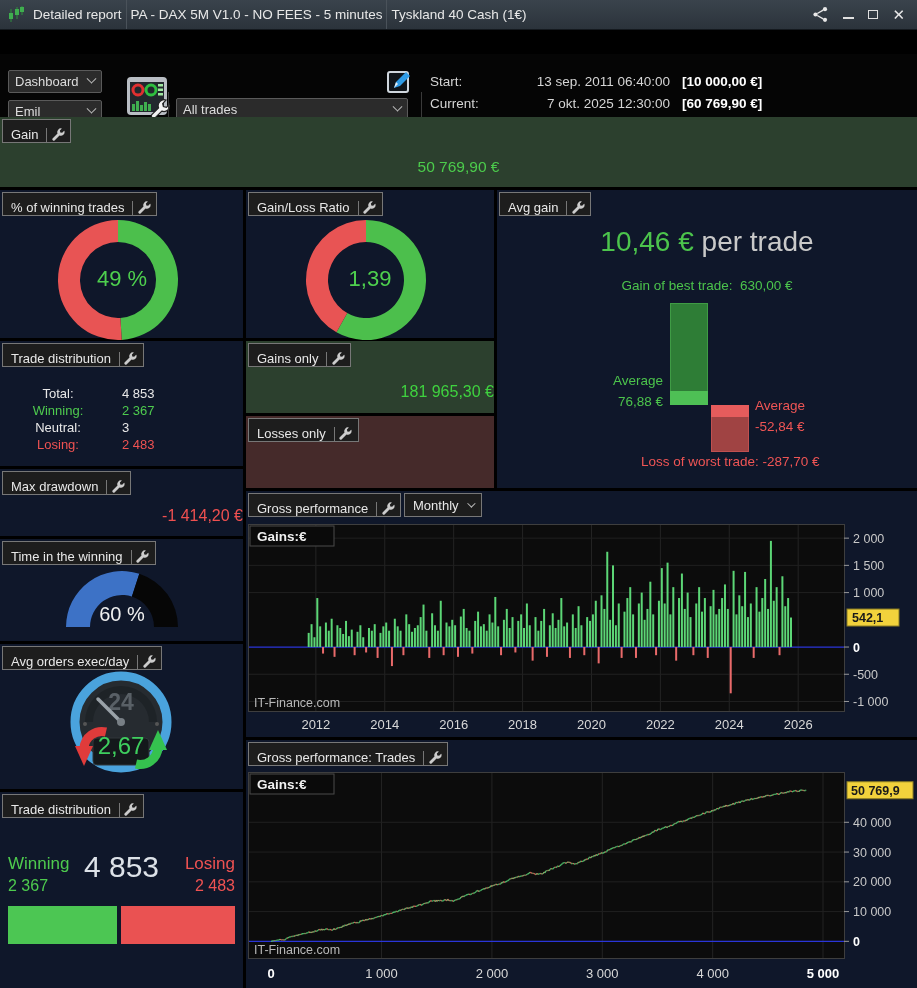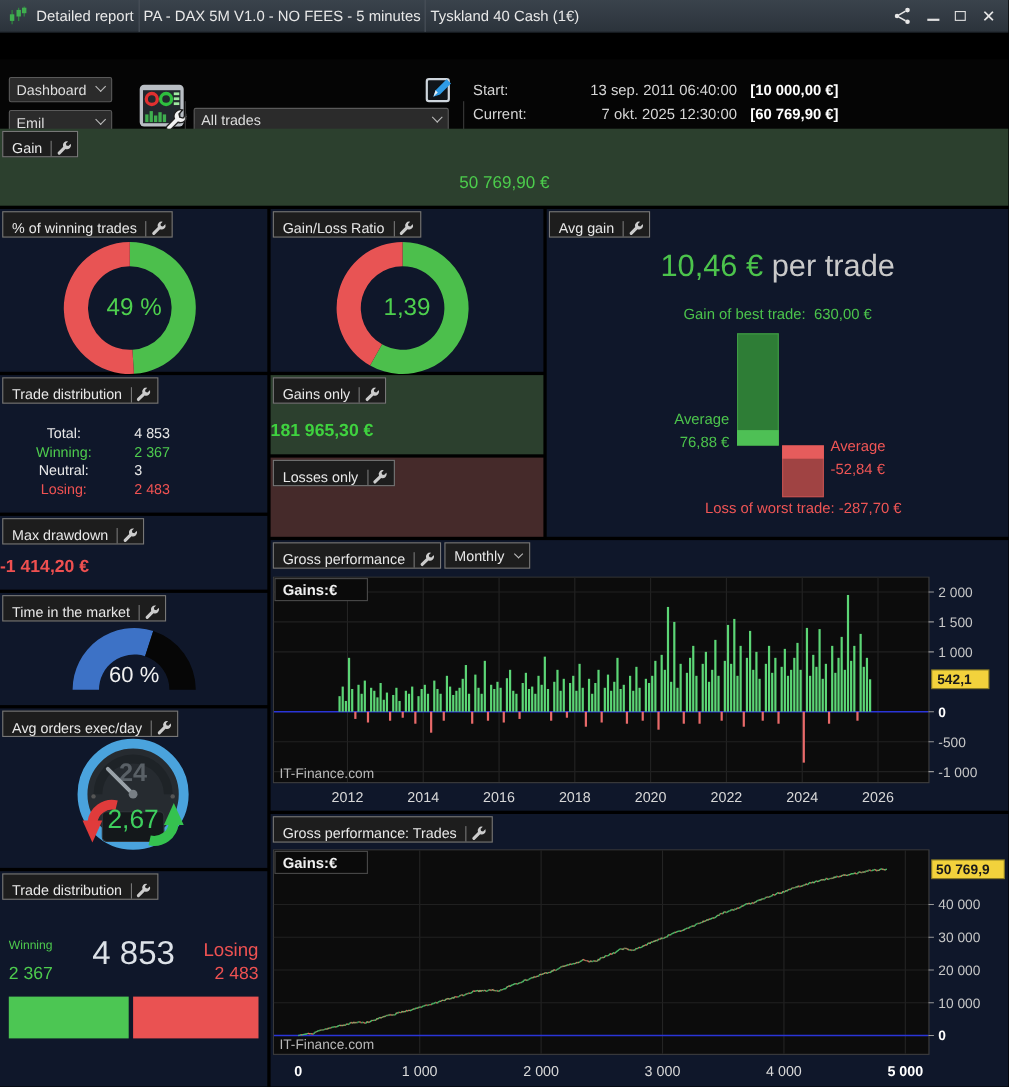--- a/index.html
+++ b/index.html
@@ -28,21 +28,21 @@
   .info-row .val{margin-left:12px;font-weight:bold;color:#fff;}
 
   
   .panel{position:absolute;background:#0f172a;}
   .chip{position:absolute;left:2px;top:2px;display:inline-flex;align-items:flex-end;background:#1d1d1d;border:1px solid #777;color:#e8e8e8;font-size:13px;height:24px;z-index:5;}
   .chip-label{padding:0 8px;display:flex;align-items:center;white-space:nowrap;}
   .chip-tool{border-left:1px solid #777;width:24px;display:flex;align-items:center;justify-content:center;cursor:pointer;}
   .chip-select{position:absolute;top:2px;display:inline-flex;align-items:center;background:#1d1d1d;border:1px solid #777;color:#e8e8e8;font-size:13px;height:24px;padding:0 8px;cursor:default;z-index:5;}
   .chip-select .chev{margin-left:8px;width:6px;height:6px;border-right:1.6px solid #bbb;border-bottom:1.6px solid #bbb;transform:rotate(45deg) translateY(-2px);}
 
-  .big-center{position:absolute;width:100%;text-align:left;font-weight:bold;}
+  .big-center{position:absolute;width:100%;text-align:right;}
   .donut-wrap{position:absolute;}
   .donut-text{position:absolute;width:100%;text-align:center;font-size:22px;color:#4ed04e;}
 
   
   .td-rows{position:absolute;left:0;top:44px;width:178px;font-size:13px;line-height:17px;}
   .td-row{display:grid;grid-template-columns:1fr 56px;column-gap:6px;}
   .td-row .lbl{text-align:center;}
   .c-white{color:#e8e8e8;} .c-green{color:#4ecb4e;} .c-red{color:#ef5252;}
 
   
@@ -287,21 +287,21 @@
           <svg width="14" height="14" viewBox="0 0 16 16">
             <path d="M13.9 3.2 11.6 5.5l-2.1-.5-.5-2.1L11.3.6a4.2 4.2 0 0 0-5 5.6L.9 11.6a1.6 1.6 0 0 0 2.3 2.3l5.4-5.4a4.2 4.2 0 0 0 5.6-5z" fill="#ccc"></path>
           </svg>
         </span>
     </div>
     <div class="big-center" style="top:38px;font-size:16px;color:#ef5050;">-1 414,20 €</div>
   </div>
 
   <div class="panel" style="left:0;top:539px;width:243px;height:102px;">
     <div class="chip">
-      <span class="chip-label">Time in the market</span>
+      <span class="chip-label">Time in the winning</span>
       <span class="chip-tool">
           <svg width="14" height="14" viewBox="0 0 16 16">
             <path d="M13.9 3.2 11.6 5.5l-2.1-.5-.5-2.1L11.3.6a4.2 4.2 0 0 0-5 5.6L.9 11.6a1.6 1.6 0 0 0 2.3 2.3l5.4-5.4a4.2 4.2 0 0 0 5.6-5z" fill="#ccc"></path>
           </svg>
         </span>
     </div>
     <div style="position:absolute;left:62px;top:28px;width:120px;height:64px;">
       <svg id="gauge-time" width="120" height="64" viewBox="0 0 120 64">
           <path d="M4 60.00000000000001A56 56 0 0 1 77.30495168499704 6.740835087471396L69.88854381999832 29.566191478555083A32 32 0 0 0 28 60.00000000000001Z" fill="#3d72c6"></path>
           <path d="M77.30495168499704 6.740835087471396A56 56 0 0 1 116 59.999999999999986L92 59.99999999999999A32 32 0 0 0 69.88854381999832 29.566191478555083Z" fill="#060606"></path>
@@ -340,21 +340,21 @@
 
   <div class="panel" style="left:0;top:792px;width:243px;height:196px;">
     <div class="chip">
       <span class="chip-label">Trade distribution</span>
       <span class="chip-tool">
           <svg width="14" height="14" viewBox="0 0 16 16">
             <path d="M13.9 3.2 11.6 5.5l-2.1-.5-.5-2.1L11.3.6a4.2 4.2 0 0 0-5 5.6L.9 11.6a1.6 1.6 0 0 0 2.3 2.3l5.4-5.4a4.2 4.2 0 0 0 5.6-5z" fill="#ccc"></path>
           </svg>
         </span>
     </div>
-    <div style="position:absolute;left:8px;top:62px;font-size:11px;color:#4ecb4e;">Winning</div>
+    <div style="position:absolute;left:8px;top:62px;font-size:17px;color:#4ecb4e;">Winning</div>
     <div style="position:absolute;left:8px;top:85px;font-size:16px;color:#4ecb4e;">2 367</div>
     <div style="position:absolute;left:0;top:58px;width:100%;text-align:center;font-size:30px;color:#dde2e8;">4 853</div>
     <div style="position:absolute;right:8px;top:62px;font-size:17px;color:#ef5252;">Losing</div>
     <div style="position:absolute;right:8px;top:85px;font-size:16px;color:#ef5252;">2 483</div>
     <div class="bars2">
       <div id="bar-win" style="background: rgb(76, 198, 83); height: 100%; width: 109px;"></div>
       <div id="bar-lose" style="background:#ea5252;height:100%;flex:1;"></div>
     </div>
   </div>
 

